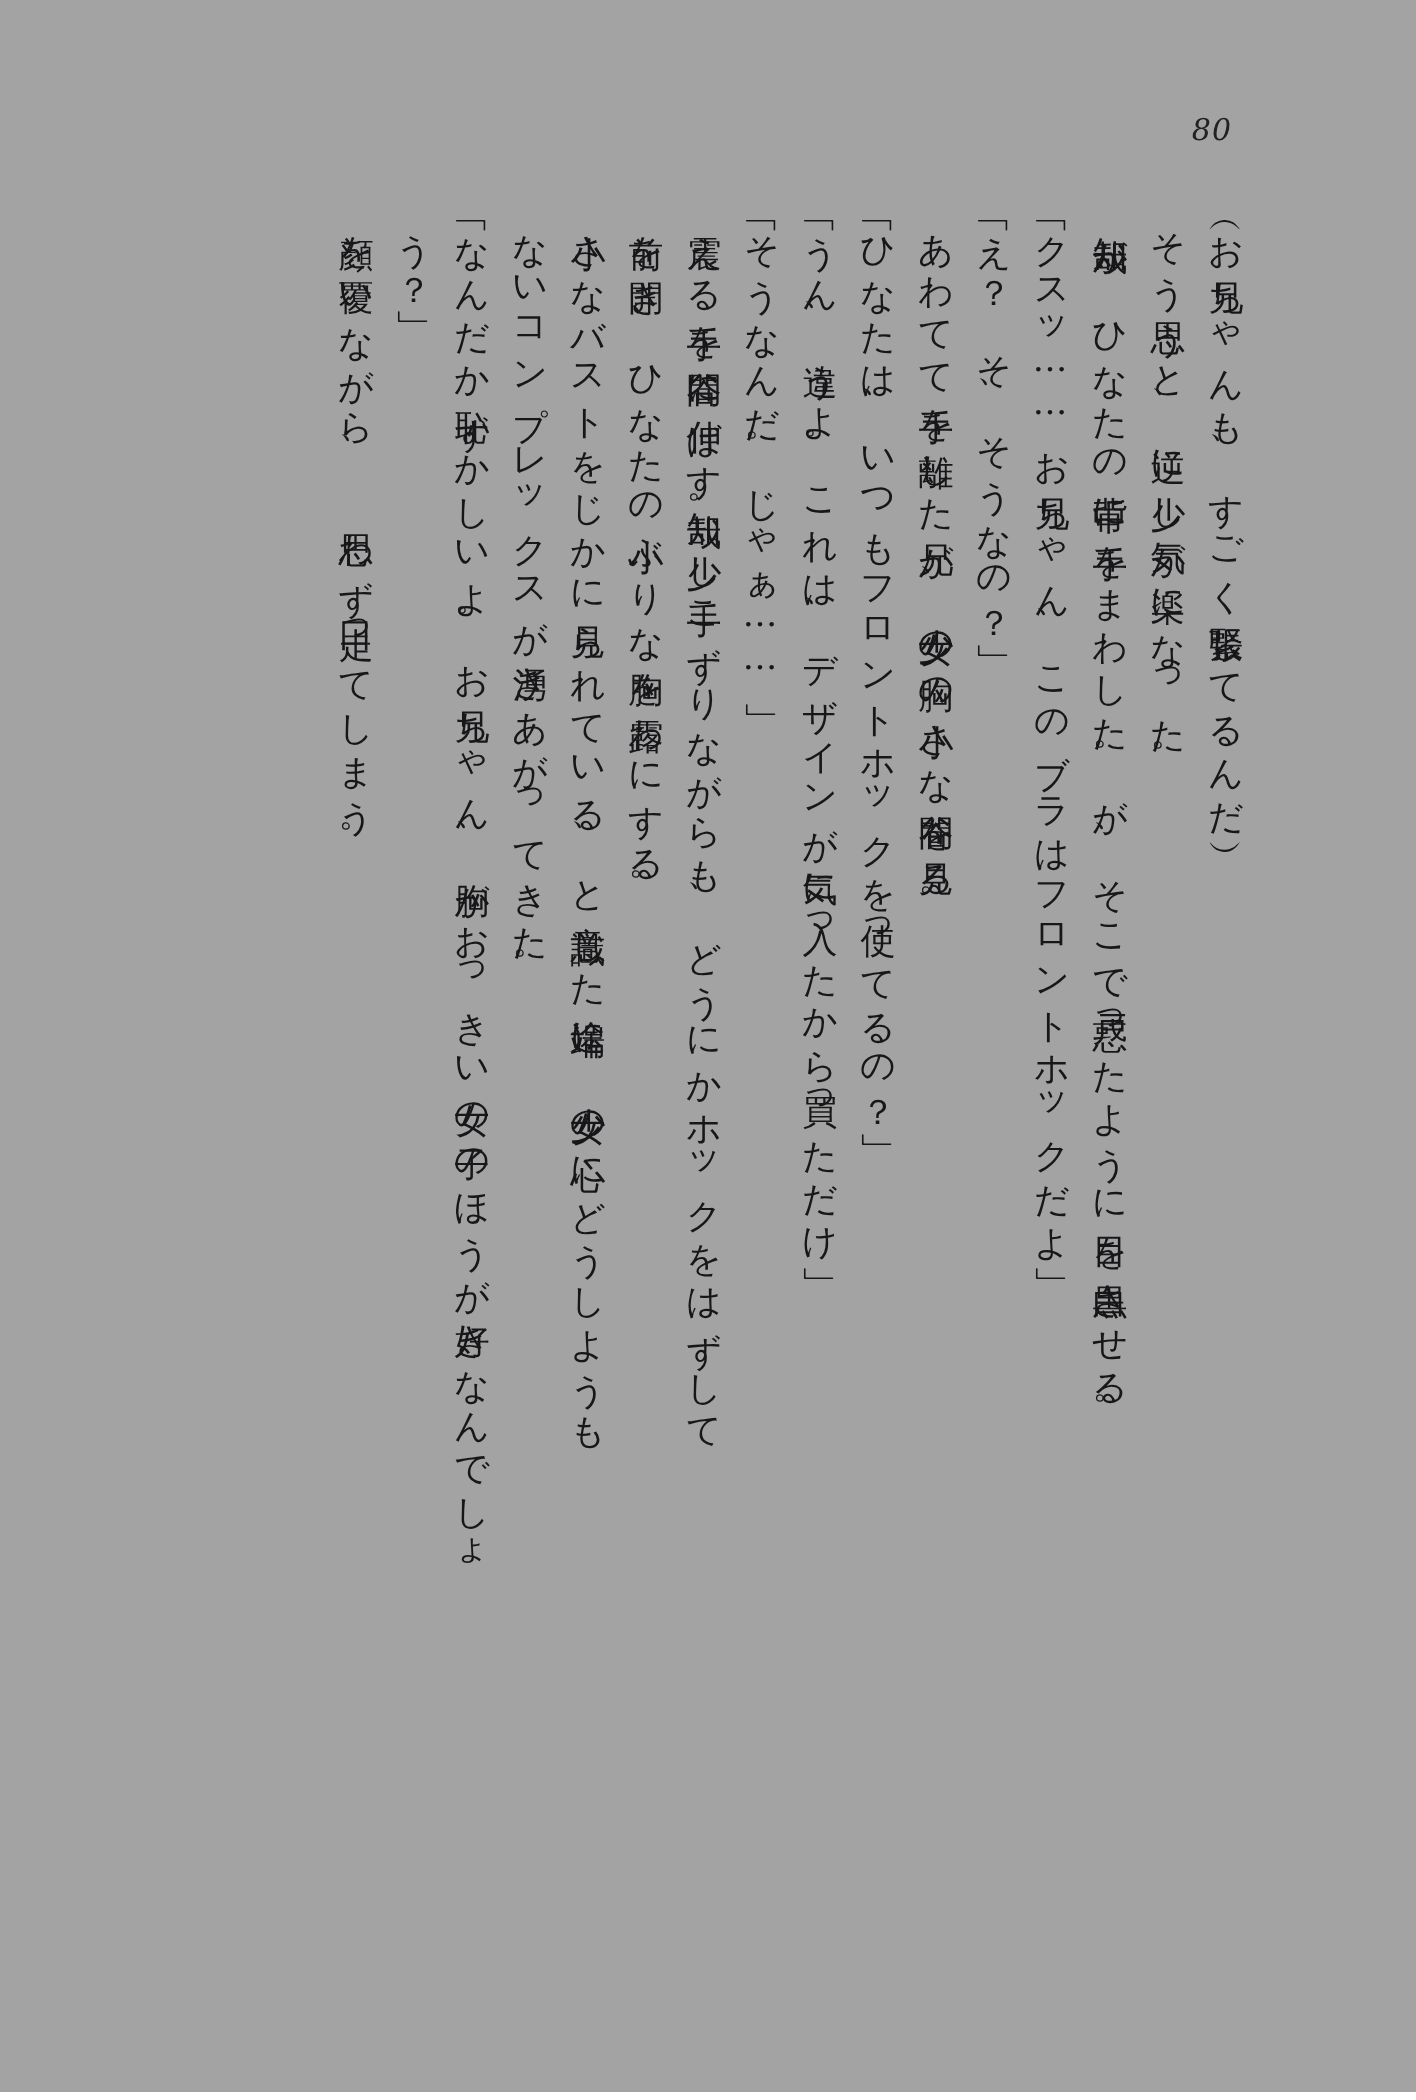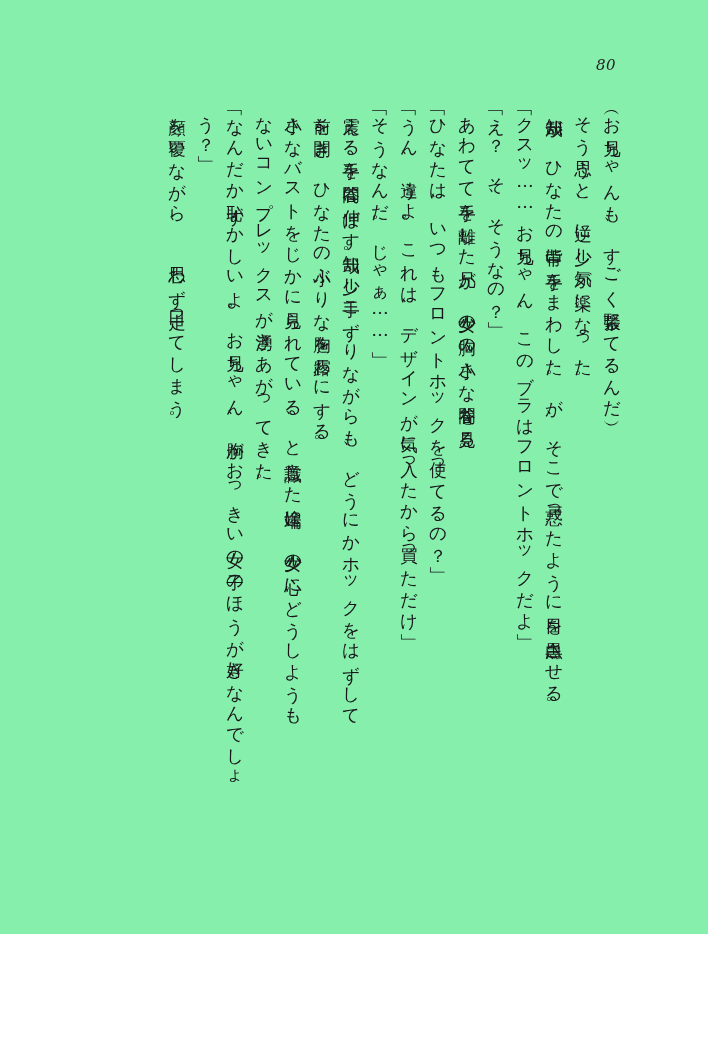--- a/index.html
+++ b/index.html
@@ -10,22 +10,22 @@
   body {
     width: 708px;
     height: 1050px;
     overflow: hidden;
     font-family: "DejaVu Serif", "Liberation Serif", serif;
     color: #1a1a1a;
   }
   #page {
     position: relative;
     width: 708px;
-    height: 934px;
-    background: #86efac;
+    height: 1046px;
+    background: #a3a3a3;
   }
   
   #page-number {
     position: absolute;
     top: 56px;
     right: 92px;
     font-family: "DejaVu Serif", "Liberation Serif", serif;
     font-style: italic;
     font-size: 15px;
     color: #222;

